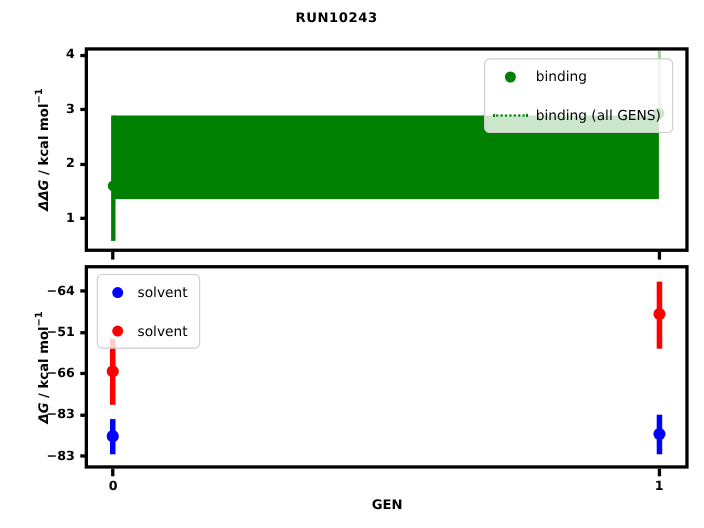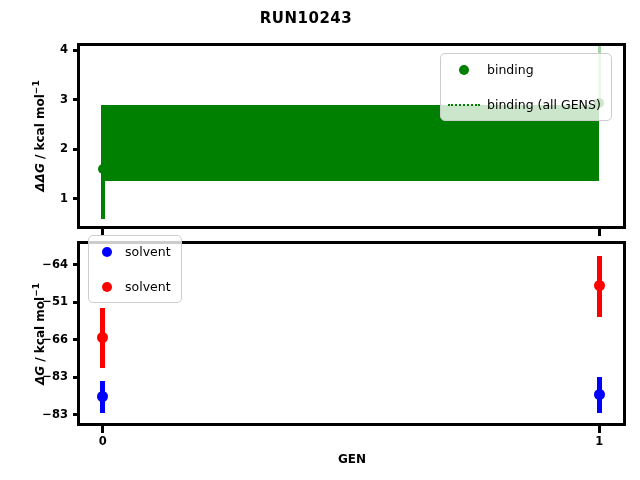--- a/index.html
+++ b/index.html
@@ -2,21 +2,21 @@
 <html><head>
 <meta charset="utf-8">
 <style>
   html,body{margin:0;padding:0;background:#fff;}
   #figure{
     position:relative;width:640px;height:480px;background:#ffffff;
     font-family:"DejaVu Sans","Liberation Sans",sans-serif;color:#000;overflow:hidden;
   }
   .title{
     position:absolute;top:9px;left:0;width:612px;text-align:center;
-    font-size:15px;font-weight:bold;letter-spacing:0.5px;
+    font-size:12px;font-weight:bold;letter-spacing:0.5px;
   }
   .frame{
     position:absolute;border:3px solid #000;background:transparent;
     box-sizing:border-box;z-index:5;pointer-events:none;
   }
   #frame-top{left:77px;top:43px;width:549px;height:186px;}
   #frame-bottom{left:77px;top:241px;width:549px;height:185px;}
   .ylabel{
     position:absolute;font-weight:bold;font-size:12px;white-space:nowrap;
     transform:translate(-50%,-50%) rotate(-90deg);z-index:6;
@@ -28,21 +28,21 @@
     position:absolute;left:352px;top:452px;transform:translateX(-50%);
     font-weight:bold;font-size:12px;z-index:6;
   }
   .legend{
     position:absolute;z-index:10;background:rgba(255,255,255,0.8);
     border:1.5px solid #cccccc;border-radius:5px;
     padding:6px 10px 6px 6px;display:flex;flex-direction:column;gap:16px;
     font-size:12.5px;
   }
   #legend-0{left:440px;top:53px;}
-  #legend-1{left:88px;top:235px;}
+  #legend-1{left:88px;top:249px;}
   .legend-row{display:flex;align-items:center;height:19px;}
   .legend-marker-cell{
     display:inline-flex;justify-content:center;align-items:center;
     width:34px;flex:0 0 34px;
   }
   #legend-1 .legend-marker-cell{width:24px;flex:0 0 24px;}
   .legend-dot{width:10px;height:10px;border-radius:50%;}
   .legend-dline{width:32px;height:0;border-top:2.5px dotted #008000;}
   .legend-label{margin-left:6px;white-space:nowrap;}
 </style>

